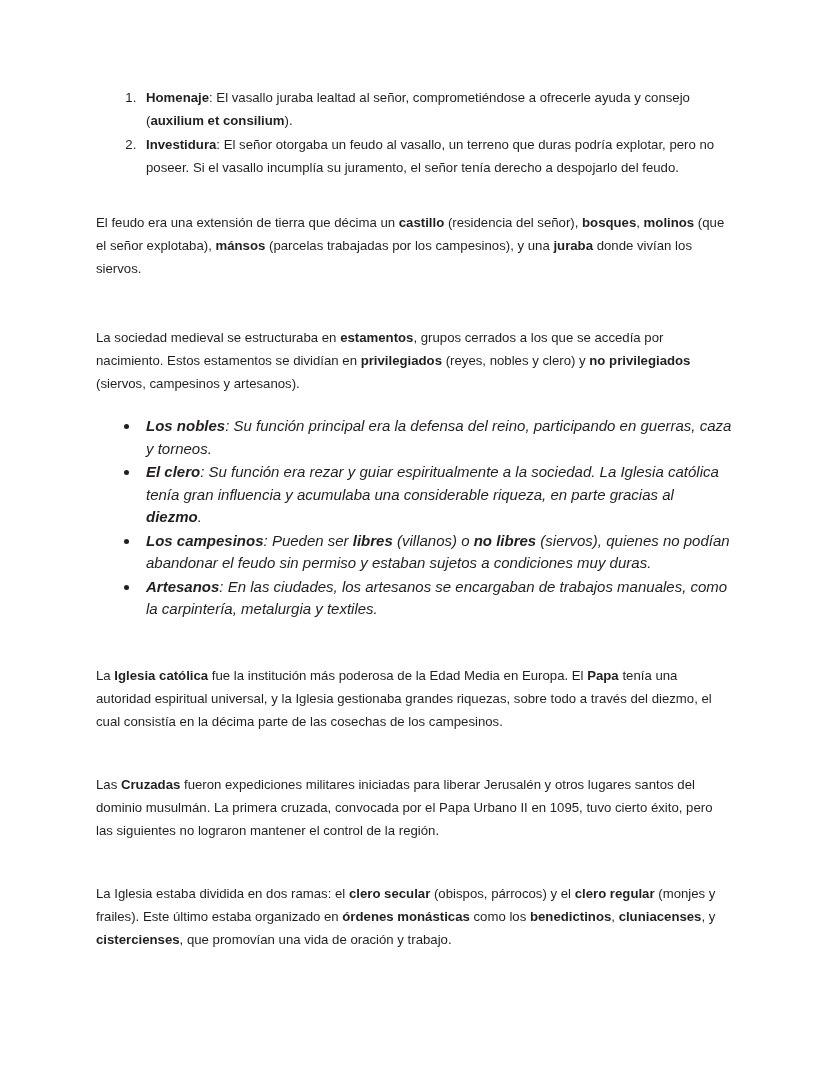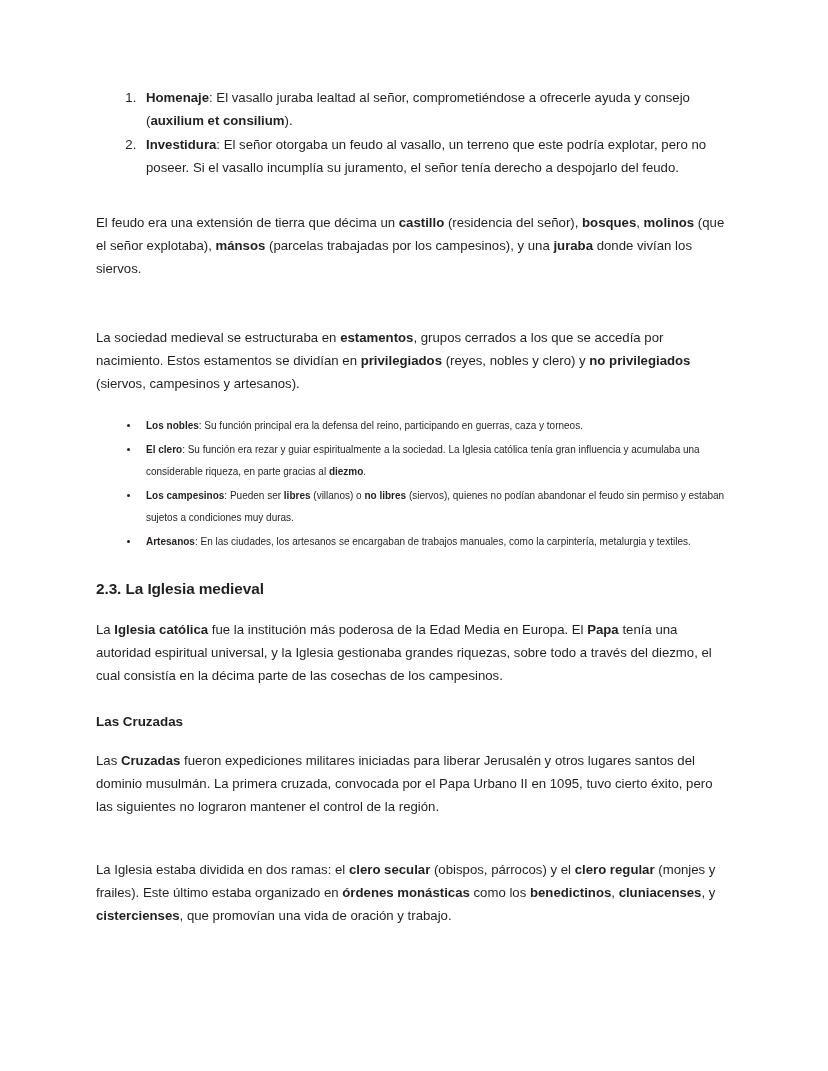--- a/index.html
+++ b/index.html
@@ -40,24 +40,25 @@
   ol.num-list > li::marker {
     font-size: 13.2px;
   }
 
   ul.bullet-list {
     margin: 0;
     padding-left: 44px;
     list-style-type: disc;
   }
   ul.bullet-list > li {
-    font-size: 10px;
+    font-size: 15px;
     line-height: 22.5px;
     margin-bottom: 1px;
     padding-left: 6px;
+    font-style: italic;
   }
 
   p.para {
     font-size: 13.2px;
     line-height: 23px;
     margin: 0;
   }
 
   h2.section-title {
     font-size: 15.4px;
@@ -86,21 +87,21 @@
 <body>
 
 <div class="page">
   <div class="content">
 
     <ol class="num-list">
       <li>
         <b>Homenaje</b><span>: El vasallo juraba lealtad al señor, comprometiéndose a ofrecerle ayuda y consejo (</span><b>auxilium et consilium</b><span>).</span>
       </li>
       <li>
-        <b>Investidura</b><span>: El señor otorgaba un feudo al vasallo, un terreno que este podría explotar, pero no poseer. Si el vasallo incumplía su juramento, el señor tenía derecho a despojarlo del feudo.</span>
+        <b>Investidura</b><span>: El señor otorgaba un feudo al vasallo, un terreno que duras podría explotar, pero no poseer. Si el vasallo incumplía su juramento, el señor tenía derecho a despojarlo del feudo.</span>
       </li>
     </ol>
 
     <div class="sp-20"></div>
 
     <p class="para"><span>El feudo era una extensión de tierra que décima un </span><b>castillo</b><span> (residencia del señor), </span><b>bosques</b><span>, </span><b>molinos</b><span> (que el señor explotaba), </span><b>mánsos</b><span> (parcelas trabajadas por los campesinos), y una </span><b>juraba</b><span> donde vivían los siervos.</span></p>
 
     <div class="sp-26"></div>
 
 
@@ -112,29 +113,27 @@
 
     <ul class="bullet-list">
       <li><b>Los nobles</b><span>: Su función principal era la defensa del reino, participando en guerras, caza y torneos.</span></li>
       <li><b>El clero</b><span>: Su función era rezar y guiar espiritualmente a la sociedad. La Iglesia católica tenía gran influencia y acumulaba una considerable riqueza, en parte gracias al </span><b>diezmo</b><span>.</span></li>
       <li><b>Los campesinos</b><span>: Pueden ser </span><b>libres</b><span> (villanos) o </span><b>no libres</b><span> (siervos), quienes no podían abandonar el feudo sin permiso y estaban sujetos a condiciones muy duras.</span></li>
       <li><b>Artesanos</b><span>: En las ciudades, los artesanos se encargaban de trabajos manuales, como la carpintería, metalurgia y textiles.</span></li>
     </ul>
 
     <div class="sp-24"></div>
 
-    <h2 class="section-title">2.3. La Iglesia medieval</h2>
 
     <div class="sp-18"></div>
 
     <p class="para"><span>La </span><b>Iglesia católica</b><span> fue la institución más poderosa de la Edad Media en Europa. El </span><b>Papa</b><span> tenía una autoridad espiritual universal, y la Iglesia gestionaba grandes riquezas, sobre todo a través del diezmo, el cual consistía en la décima parte de las cosechas de los campesinos.</span></p>
 
     <div class="sp-24"></div>
 
-    <h3 class="sub-title">Las Cruzadas</h3>
 
     <div class="sp-16"></div>
 
     <p class="para"><span>Las </span><b>Cruzadas</b><span> fueron expediciones militares iniciadas para liberar Jerusalén y otros lugares santos del dominio musulmán. La primera cruzada, convocada por el Papa Urbano II en 1095, tuvo cierto éxito, pero las siguientes no lograron mantener el control de la región.</span></p>
 
     <div class="sp-24"></div>
 
 
     <div class="sp-16"></div>
 

